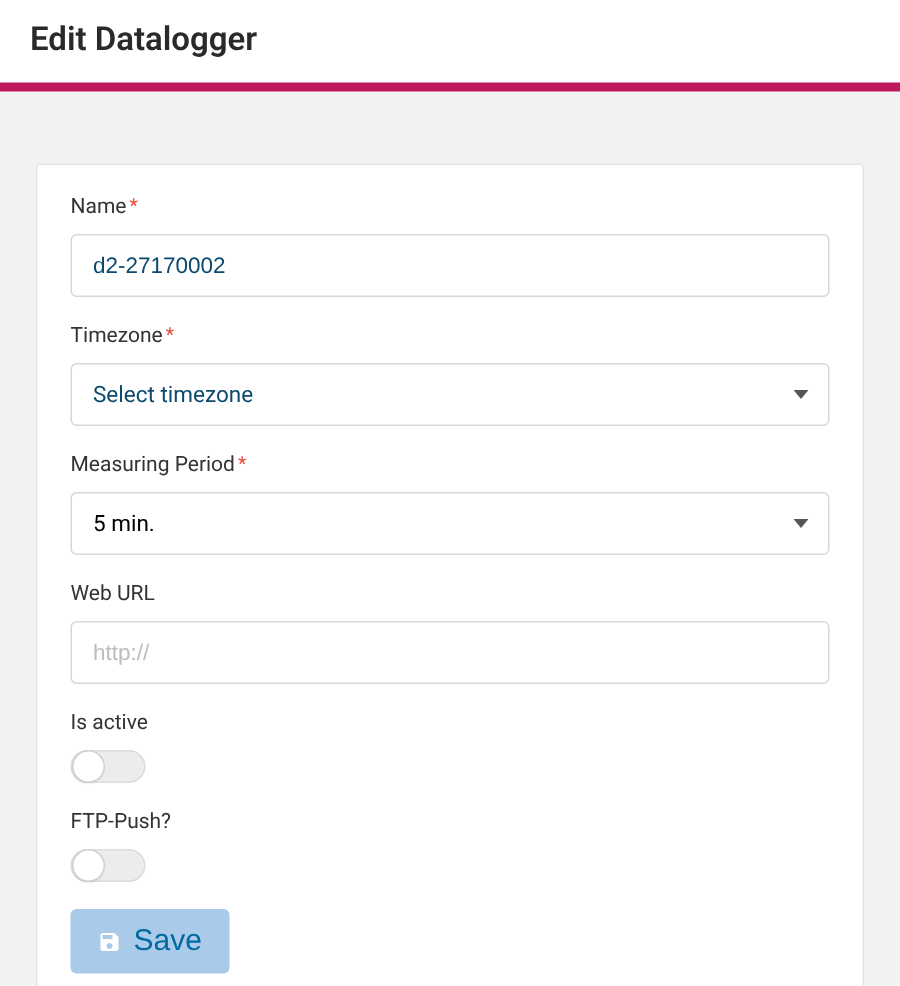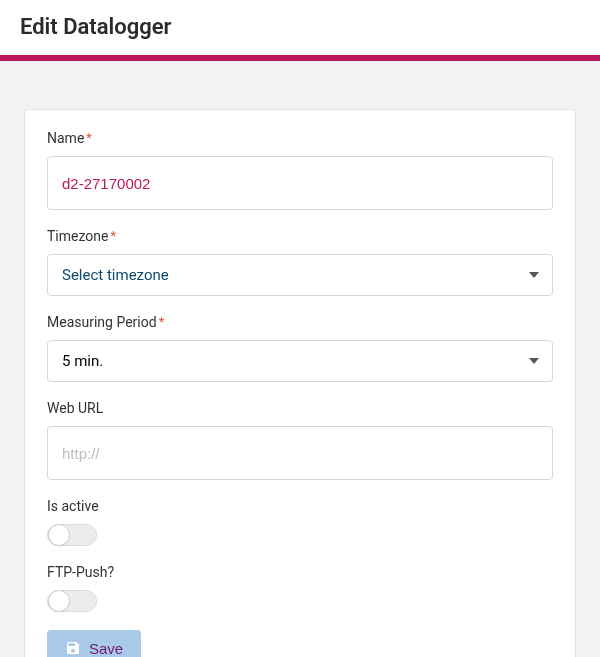--- a/index.html
+++ b/index.html
@@ -42,24 +42,24 @@
       margin-bottom: 10px;
     }
     .required-mark {
       color: #e74c3c;
       margin-left: 2px;
       font-size: 13px;
       vertical-align: top;
     }
     .text-input {
       width: 100%;
-      height: 54px;
+      height: 42px;
       padding: 0 14px;
       font-size: 15px;
-      color: #be185d;
+      color: #0c4a6e;
       background: #fff;
       border: 1px solid #d7d7d7;
       border-radius: 4px;
       outline: none;
     }
     .text-input::placeholder {
       color: #bdbdbd;
     }
     .select-wrap {
       position: relative;
@@ -102,27 +102,28 @@
       top: -1px;
       width: 22px;
       height: 22px;
       background: #fff;
       border: 1px solid #d0d0d0;
       border-radius: 50%;
       box-shadow: 0 1px 1px rgba(0,0,0,0.05);
     }
     .save-btn {
       display: inline-flex;
+      align-items: center;
       gap: 8px;
       background: #a9cbe9;
-      color: #701a75;
+      color: #0369a1;
       border: none;
       border-radius: 4px;
       padding: 10px 18px;
-      font-size: 15px;
+      font-size: 20px;
       font-weight: 500;
       cursor: pointer;
     }
     .save-btn svg { display: block; }
   </style>
 </head>
 <body>
 
 <div class="header">
   <h1>Edit Datalogger</h1>

